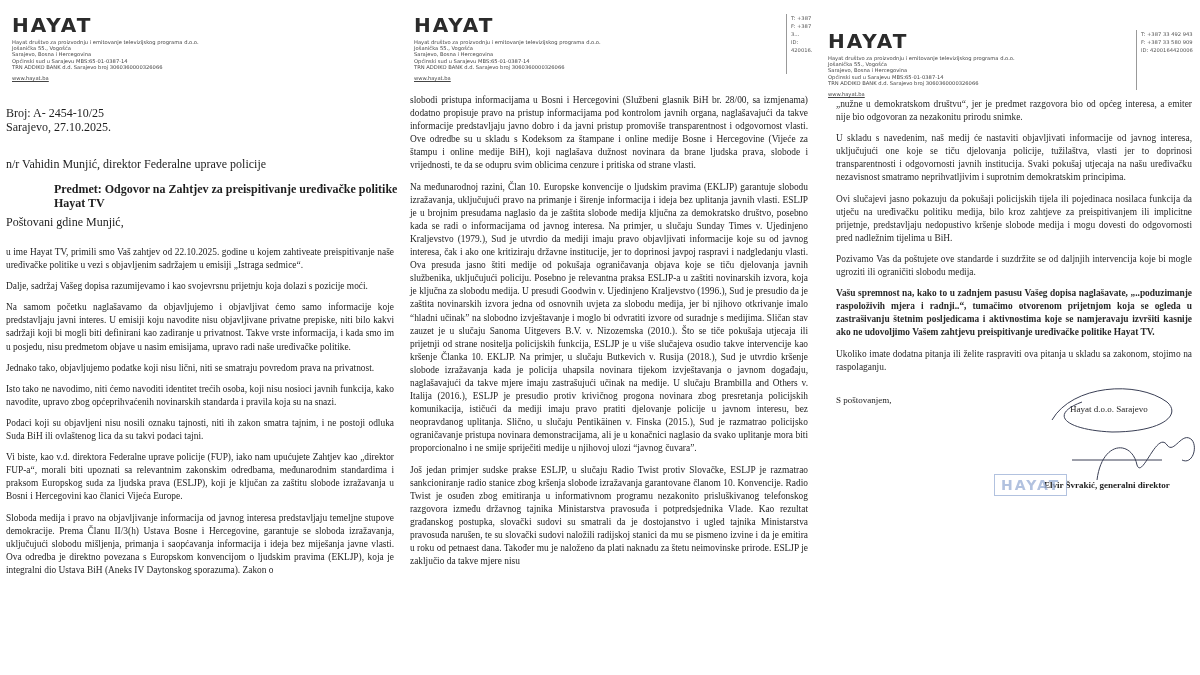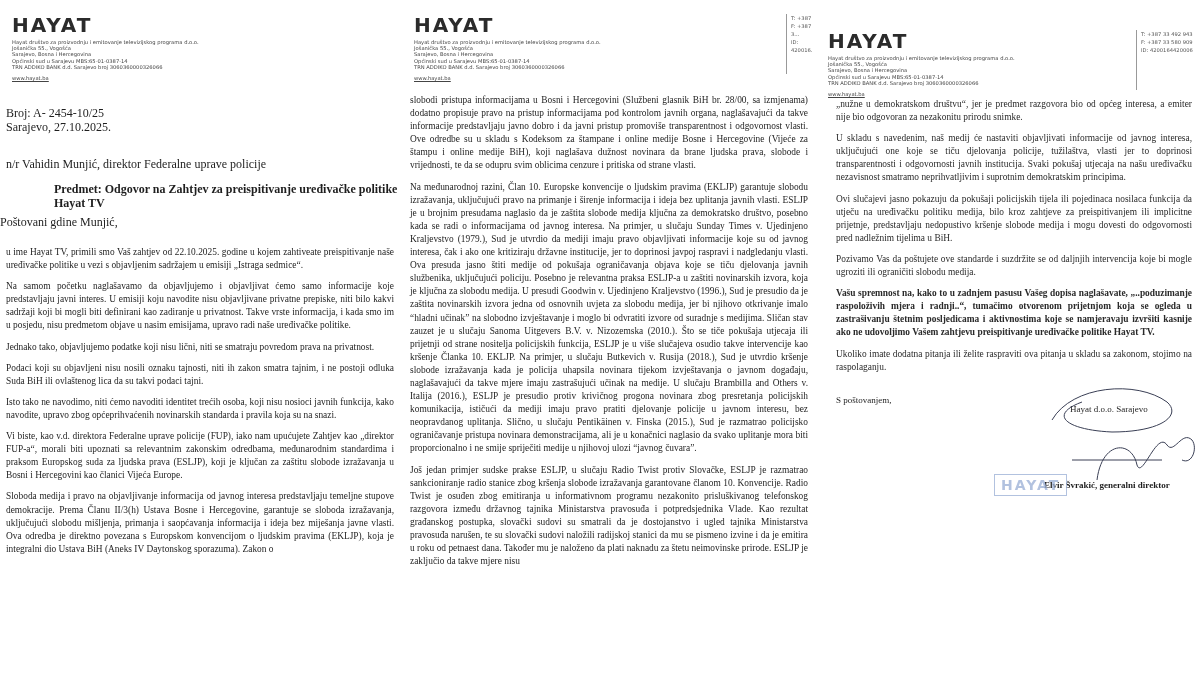--- a/index.html
+++ b/index.html
@@ -40,28 +40,29 @@
     </div>
     <div class="lh-web">www.hayat.ba</div>
   </div>
 
   <div class="meta" style="left:6px; top:106px;">
     <div>Broj: A- 2454-10/25</div>
     <div>Sarajevo, 27.10.2025.</div>
   </div>
   <div class="meta" style="left:6px; top:157px;text-align:center;">n/r Vahidin Munjić, direktor Federalne uprave policije</div>
   <div class="meta subject" style="left:6px; top:182px;margin-left:48px;">Predmet: Odgovor na Zahtjev za preispitivanje uređivačke politike Hayat TV</div>
-  <div class="meta" style="left:0; top:215px;">Poštovani gdine Munjić,</div>
+  <div class="meta" style="left:6px; top:215px;">Poštovani gdine Munjić,</div>
 
   <div class="body-text" style="left:6px; top:246px; width:388px;">
     <p>u ime Hayat TV, primili smo Vaš zahtjev od 22.10.2025. godine u kojem zahtiveate preispitivanje naše uređivačke politike u vezi s objavljenim sadržajem u emisiji „Istraga sedmice“.</p>
+    <p>Dalje, sadržaj Vašeg dopisa razumijevamo i kao svojevrsnu prijetnju koja dolazi s pozicije moći.</p>
     <p>Na samom početku naglašavamo da objavljujemo i objavljivat ćemo samo informacije koje predstavljaju javni interes. U emisiji koju navodite nisu objavljivane privatne prepiske, niti bilo kakvi sadržaji koji bi mogli biti definirani kao zadiranje u privatnost. Takve vrste informacija, i kada smo im u posjedu, nisu predmetom objave u nasim emisijama, upravo radi naše uređivačke politike.</p>
     <p>Jednako tako, objavljujemo podatke koji nisu lični, niti se smatraju povredom prava na privatnost.</p>
+    <p>Isto tako ne navodimo, niti ćemo navoditi identitet trećih osoba, koji nisu nosioci javnih funkcija, kako navodite, upravo zbog općeprihvaćenih novinarskih standarda i pravila koja su na snazi.</p>
     <p>Podaci koji su objavljeni nisu nosili oznaku tajnosti, niti ih zakon smatra tajnim, i ne postoji odluka Suda BiH ili ovlaštenog lica da su takvi podaci tajni.</p>
-    <p>Isto tako ne navodimo, niti ćemo navoditi identitet trećih osoba, koji nisu nosioci javnih funkcija, kako navodite, upravo zbog općeprihvaćenih novinarskih standarda i pravila koja su na snazi.</p>
     <p>Vi biste, kao v.d. direktora Federalne uprave policije (FUP), iako nam upućujete Zahtjev kao „direktor FUP-a“, morali biti upoznati sa relevantnim zakonskim odredbama, međunarodnim standardima i praksom Europskog suda za ljudska prava (ESLJP), koji je ključan za zaštitu slobode izražavanja u Bosni i Hercegovini kao članici Vijeća Europe.</p>
     <p>Sloboda medija i pravo na objavljivanje informacija od javnog interesa predstavljaju temeljne stupove demokracije. Prema Članu II/3(h) Ustava Bosne i Hercegovine, garantuje se sloboda izražavanja, uključujući slobodu mišljenja, primanja i saopćavanja informacija i ideja bez miješanja javne vlasti. Ova odredba je direktno povezana s Europskom konvencijom o ljudskim pravima (EKLJP), koja je integralni dio Ustava BiH (Aneks IV Daytonskog sporazuma). Zakon o</p>
   </div>
 </div>
 
 <div class="page" id="p2">
   <div class="letterhead" style="left:14px;">
     <div class="logo">HAYAT</div>
     <div class="lh-lines">
       <div>Hayat društvo za proizvodnju i emitovanje televizijskog programa d.o.o.</div>

